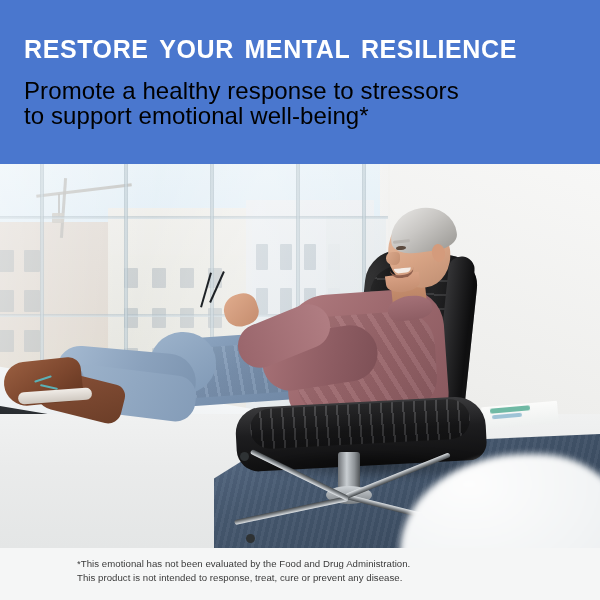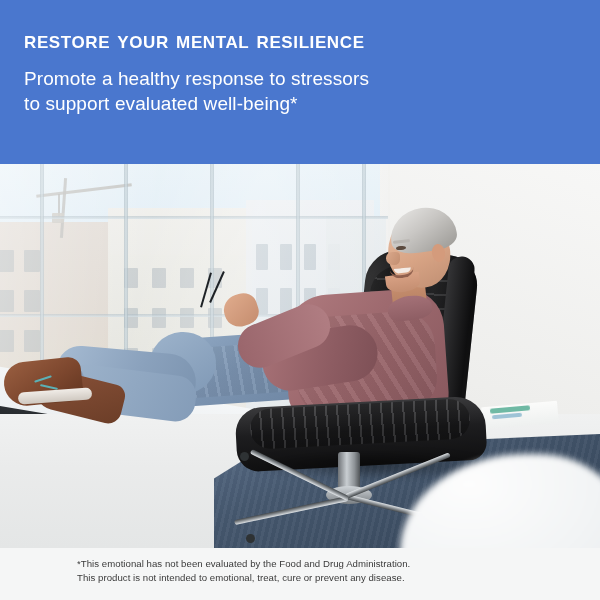--- a/index.html
+++ b/index.html
@@ -13,34 +13,34 @@
     background:#ffffff;
   }
 
   
   #header {
     position:absolute; left:0; top:0; width:600px; height:164px;
     background:#4a77ce;
     padding:28px 24px 0 24px;
   }
   #headline {
-    font-size:24px;
+    font-size:36px;
     font-weight:700;
     color:#ffffff;
     letter-spacing:0.6px;
     font-variant:small-caps;
     text-transform:lowercase;
     line-height:1.0;
     white-space:nowrap;
   }
   #subhead {
     margin-top:14px;
-    font-size:19px;
+    font-size:24px;
     line-height:25px;
-    color:#ffffff;
+    color:#000000;
     font-weight:400;
     letter-spacing:0.1px;
   }
   #subhead .ln { display:block; white-space:nowrap; }
 
   
   #photo {
     position:absolute; left:0; top:164px; width:600px; height:384px;
     overflow:hidden;
     background:#e8eef2;
@@ -400,21 +400,21 @@
 </style>
 </head>
 <body>
 
 <div id="page">
 
   <div id="header">
     <h1 id="headline">Restore Your Mental Resilience</h1>
     <div id="subhead">
       <span class="ln">Promote a healthy response to stressors</span>
-      <span class="ln">to support evaluated well-being*</span>
+      <span class="ln">to support emotional well-being*</span>
     </div>
   </div>
 
   <div id="photo">
 
     <div class="wall"></div>
     <div class="wall-right"></div>
 
     <div class="glazing">
       <div class="bld b1">
@@ -533,16 +533,16 @@
     <div class="foot" style="left:462px;top:356px;"></div>
     <div class="foot" style="left:246px;top:370px;"></div>
     <div class="foot" style="left:240px;top:288px;"></div>
 
     <div class="fg-table2"></div>
     <div class="fg-table"></div>
   </div>
 
   <div id="footer">
     <span class="fl">*This emotional has not been evaluated by the Food and Drug Administration.</span>
-    <span class="fl">This product is not intended to emotional, treat, cure or prevent any disease.</span>
+    <span class="fl">This product is not intended to response, treat, cure or prevent any disease.</span>
   </div>
 
 </div>
 
 </body></html>

